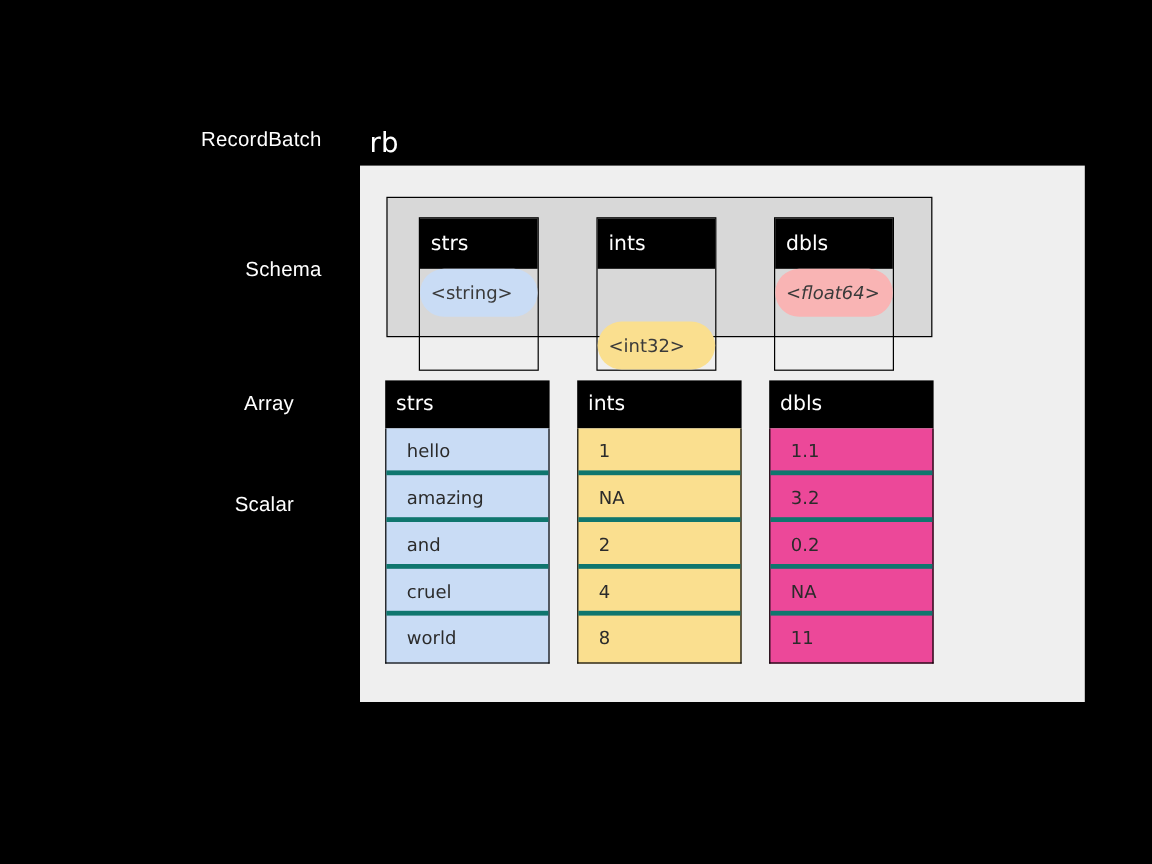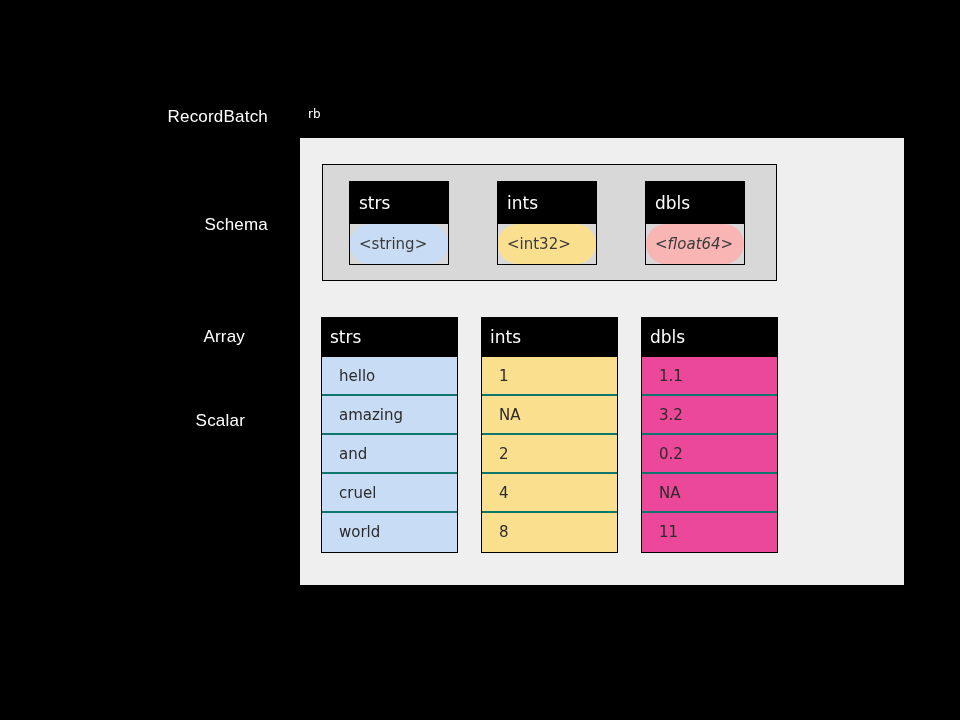--- a/index.html
+++ b/index.html
@@ -46,21 +46,21 @@
   #arrow-schema { left: 272px; top: 224px; width: 40px; }
   #arrow-array  { left: 277px; top: 337px; width: 36px; }
   #arrow-scalar { left: 272px; top: 420px; width: 75px; }
 
   
   #rb-label {
     position: absolute;
     left: 308px;
     top: 107px;
     color: #ffffff;
-    font-size: 12px;
+    font-size: 23px;
     white-space: nowrap;
   }
 
   
   #recordbatch-container {
     position: absolute;
     left: 300px;
     top: 138px;
     width: 604px;
     height: 447px;
@@ -105,21 +105,21 @@
     color: #3a3a3a;
     height: 40px;
     line-height: 40px;
     padding-left: 9px;
     box-sizing: border-box;
     overflow: hidden;
     white-space: nowrap;
     border-radius: 20px;
   }
   .type-strs { background: #c9dcf5; }
-  .type-ints { background: #fadf8f; }
+  .type-ints { background: #fadf8f; margin-top: 44px; }
   .type-dbls { background: #f9b4b4; font-style: italic; }
 
   
   #arrays-area {
     position: absolute;
     left: 21px;
     top: 179px;
     display: flex;
     gap: 23px;
   }
@@ -139,21 +139,21 @@
     border-top: none;
     box-sizing: border-box;
   }
   .array-cell {
     height: 39px;
     line-height: 39px;
     font-size: 15px;
     color: #2b2b2b;
     padding-left: 17px;
     box-sizing: border-box;
-    border-bottom: 2px solid #0f766e;
+    border-bottom: 4px solid #0f766e;
     white-space: nowrap;
     overflow: hidden;
   }
   .array-cell:last-child { border-bottom: none; }
   .cells-strs { background: #c9dcf5; }
   .cells-ints { background: #fadf8f; }
   .cells-dbls { background: #ec4899; }
 </style>
 </head>
 <body>

